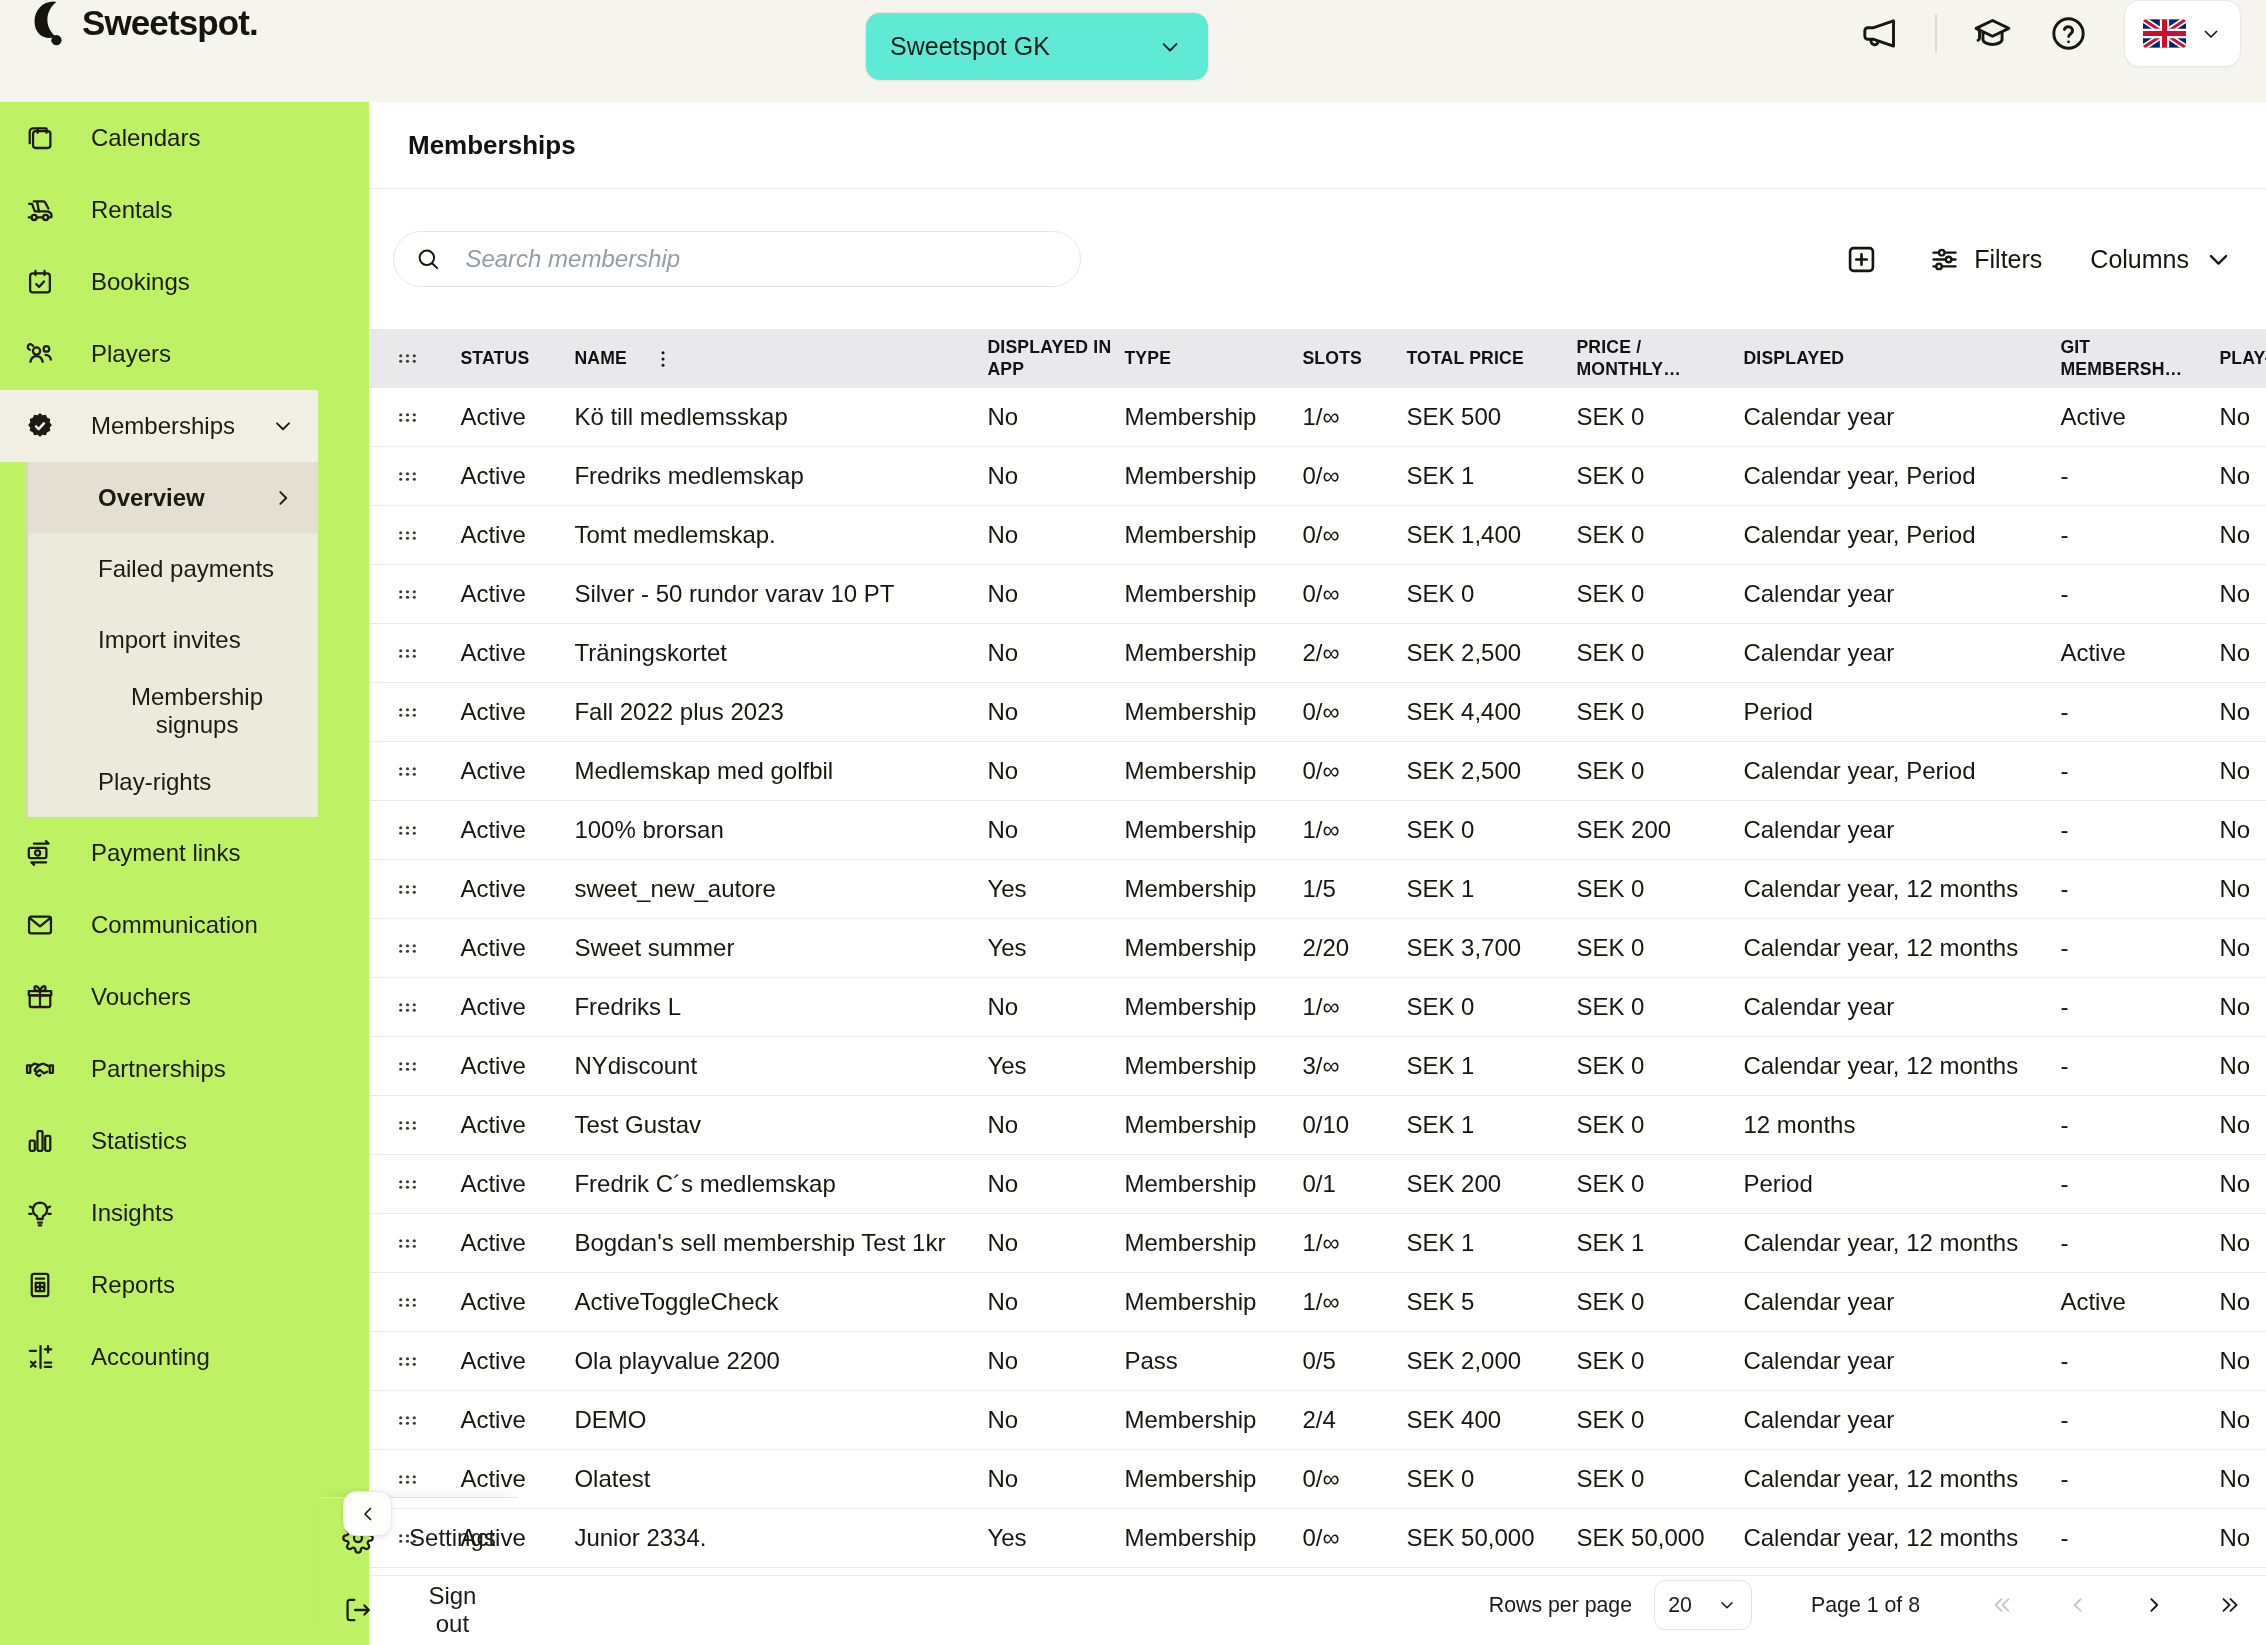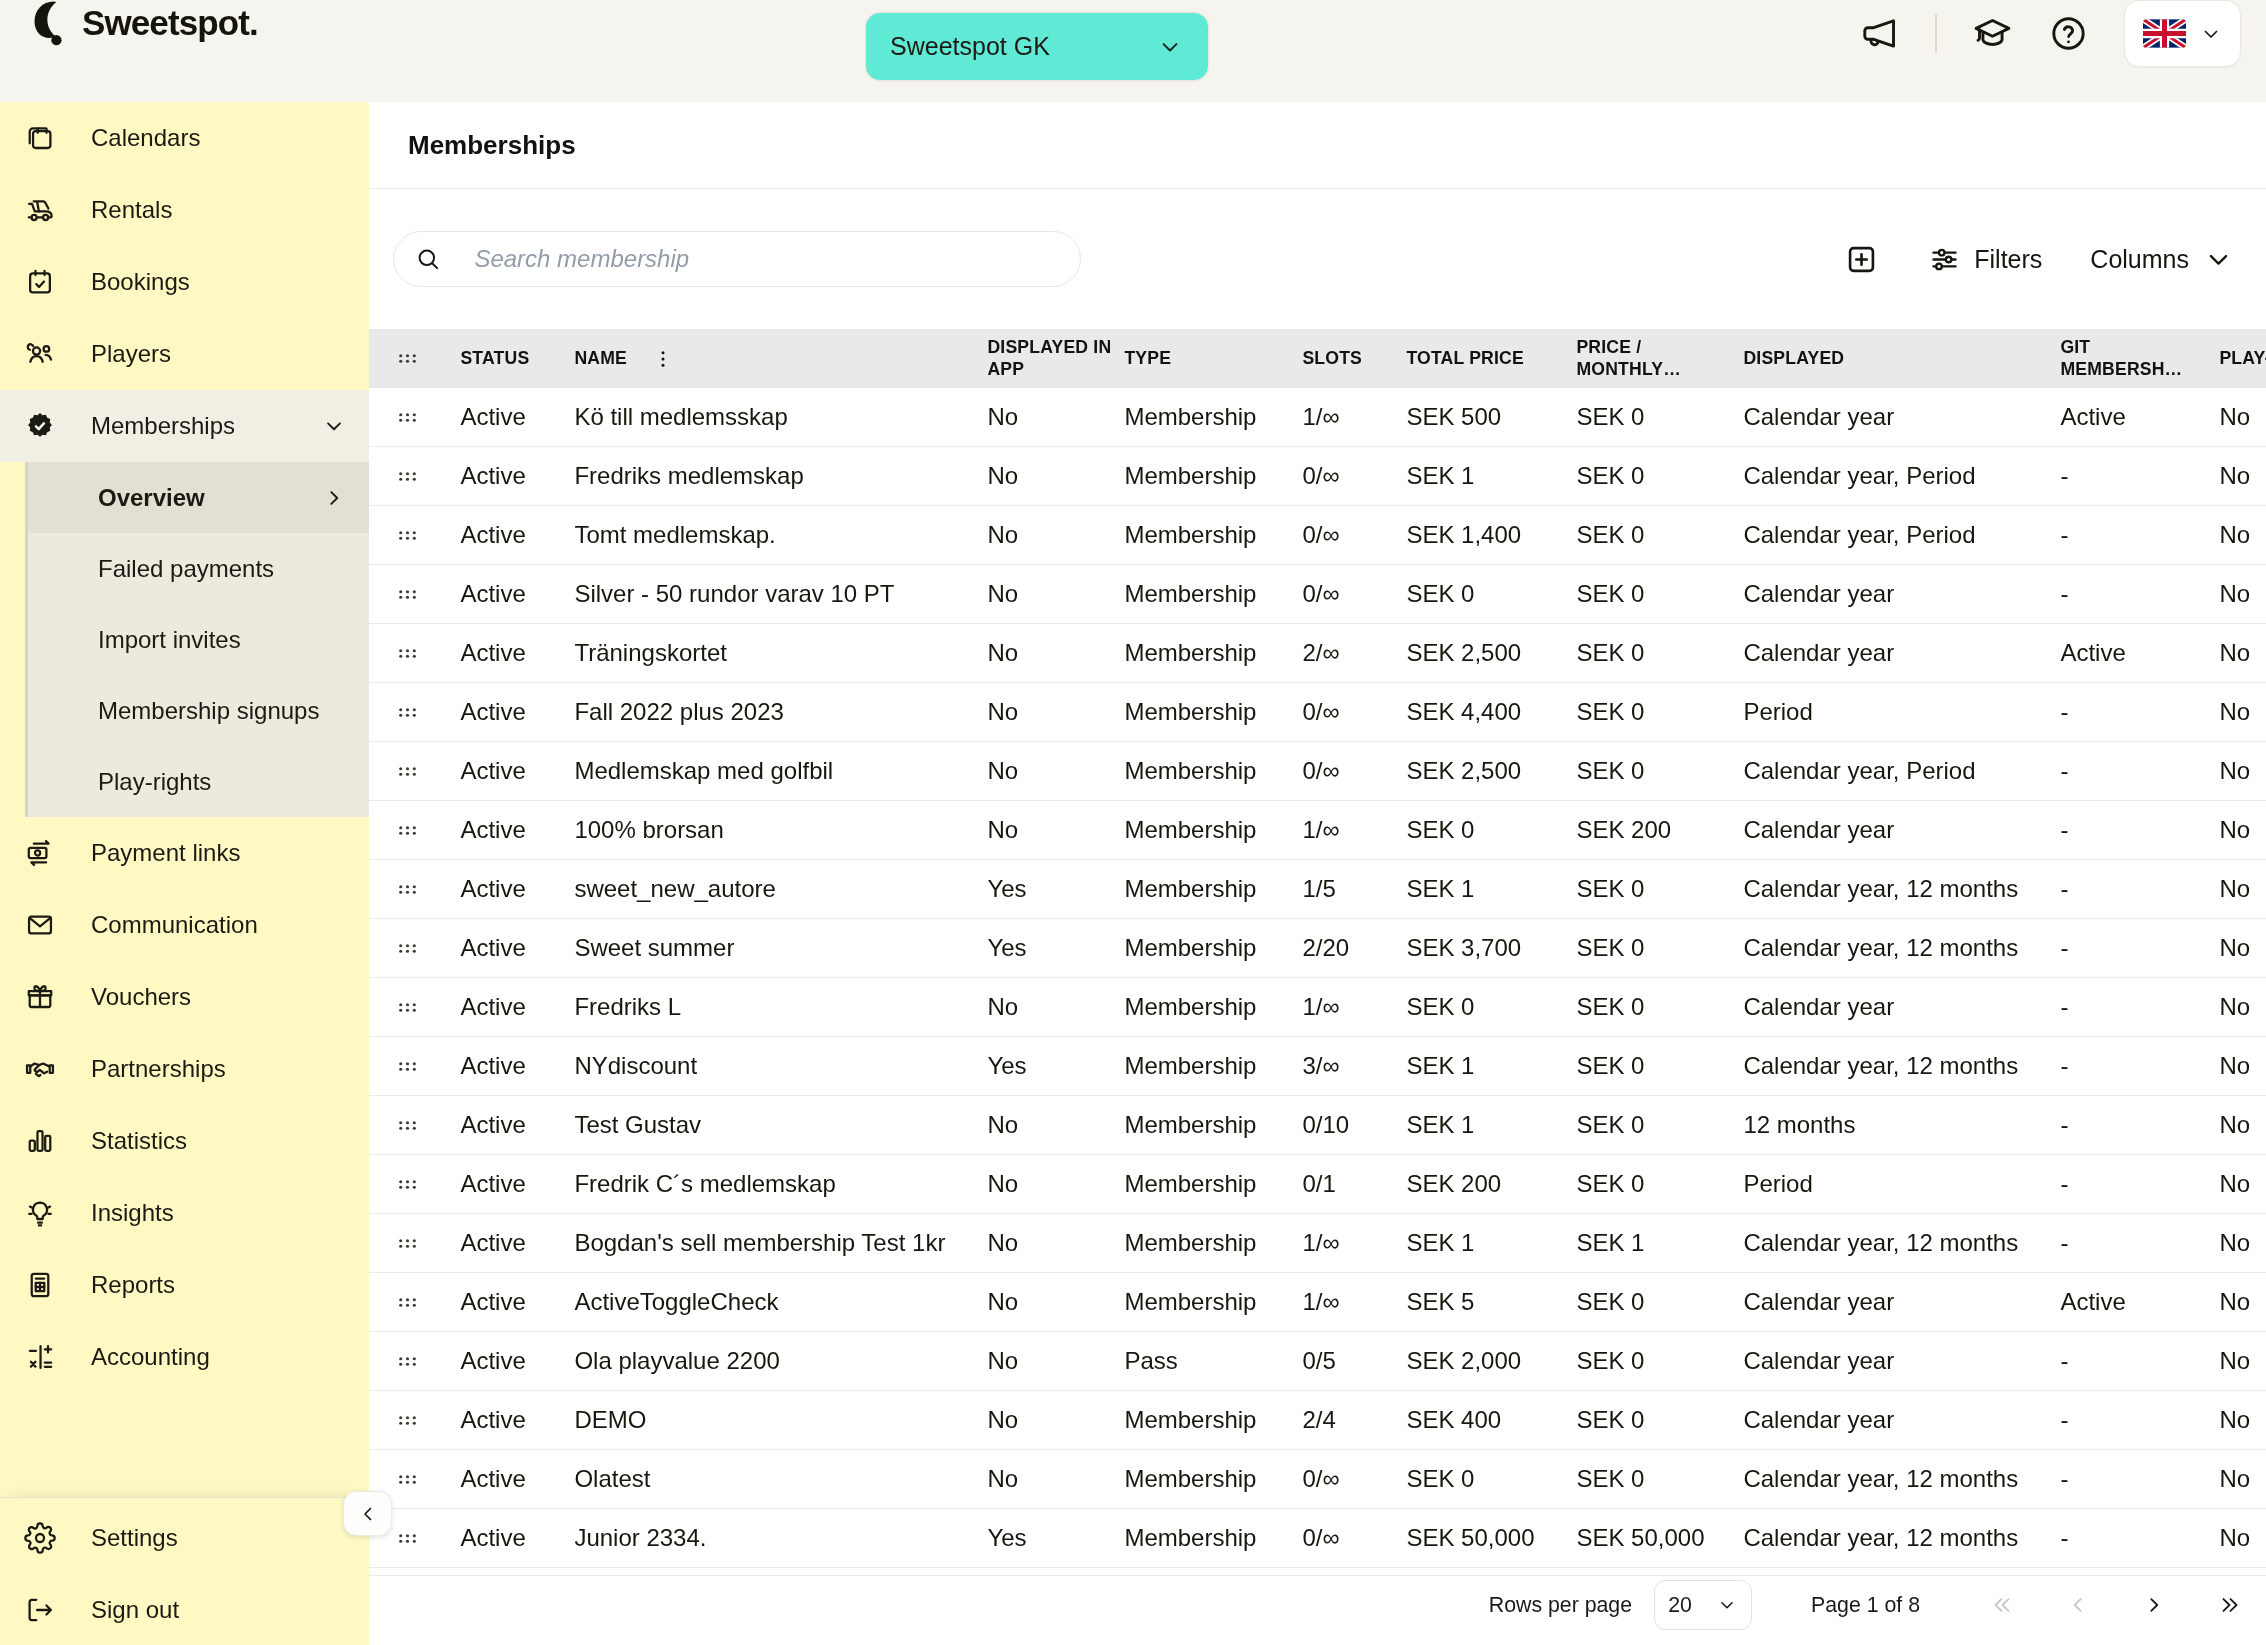--- a/index.html
+++ b/index.html
@@ -23,42 +23,42 @@
   .vsep { width:1.9px; height:39px; background:#ddd9cf; }
   .lang-btn { width:117px; height:67px; background:#fff; border:0.9px solid #e9e7e0; border-radius:15px; display:flex;
     align-items:center; justify-content:center; gap:13px; cursor:pointer; box-shadow:0 0.9px 1.9px rgba(0,0,0,.03); }
   .lang-btn .flag svg { width:43px; height:29px; border-radius:3.7px; }
   .lang-btn .chev svg { width:24px; height:24px; }
 
   
   .frame { flex:1; display:flex; height:1543px; }
 
   
-  .sidebar { width:369px; flex:0 0 369px; display:flex; flex-direction:column; position:relative; background:#fef9c3; z-index:5; }
+  .sidebar { width:369px; flex:0 0 369px; display:flex; flex-direction:row; position:relative; background:#bef264; z-index:5;text-align:center; }
   .nav-item { height:72px; flex:0 0 72px; display:flex; align-items:center; gap:35px; padding:0 22px 0 24px; font-size:24px; cursor:pointer; }
   .nav-item .nicon svg { width:32px; height:32px; color:#1c1b13; }
   .nav-item.active-parent { background:#f1eee3; }
   .nav-item .trail { margin-left:auto; }
   .nav-item .trail svg { width:26px; height:26px; }
   .submenu { background:#ece9dd; margin-left:25px; border-left:3.7px solid #d7d3c5; }
   .subitem { height:71px; display:flex; align-items:center; padding:0 22px 0 70px; font-size:24px; cursor:pointer; }
   .subitem.selected { background:#e3dfd2; font-weight:700; }
   .subitem .trail { margin-left:auto; }
   .subitem .trail svg { width:26px; height:26px; }
   .sidebar-footer { margin-top:auto; border-top:0.9px solid #e5e2d6; box-shadow:0 -9.3px 13px -9.3px rgba(0,0,0,.10); padding-top:3.7px; }
   .collapse-btn { position:absolute; left:343px; top:1389px; width:49px; height:45px; background:#fdfdfb; border:0.9px solid #eceae2;
     border-radius:13px; display:flex; align-items:center; justify-content:center; box-shadow:0 1.9px 5.6px rgba(0,0,0,.10); cursor:pointer; }
   .collapse-btn svg { width:24px; height:24px; color:#1b1a13; }
 
   
   .main { flex:1; background:#fff; overflow:hidden; display:flex; flex-direction:column; }
   .page-head { height:87px; flex:0 0 87px; display:flex; align-items:center; padding-left:39px; border-bottom:1.9px solid #ededf0; }
   .page-title { font-size:26px; font-weight:700; color:#121212; }
   .toolbar { height:140px; flex:0 0 140px; display:flex; align-items:center; padding:0 32px 0 24px; }
-  .search { width:688px; height:56px; border:1.9px solid #e3e6ea; border-radius:30px; display:flex; align-items:center; padding:0 20.4px; gap:32px; background:#fff; }
+  .search { width:688px; height:56px; border:1.9px solid #e3e6ea; border-radius:30px; display:flex; align-items:center; padding:0 20.4px; gap:23px; background:#fff; }
   .search .sicon svg { width:28px; height:28px; color:#16150f; }
   .search input { flex:1; border:none; outline:none; background:transparent; font-size:24px; font-family:inherit; color:#333; }
   .search input::placeholder { color:#939ca9; font-style:italic; }
   .toolbar-right { margin-left:auto; display:flex; align-items:center; gap:48px; }
   .tool-btn { display:flex; align-items:center; gap:13px; font-size:25px; color:#16150f; cursor:pointer; }
   .tool-btn svg { width:33px; height:33px; color:#16150f; }
   .icon-btn svg { width:37px; height:37px; color:#16150f; }
   .icon-btn { cursor:pointer; }
 
   

